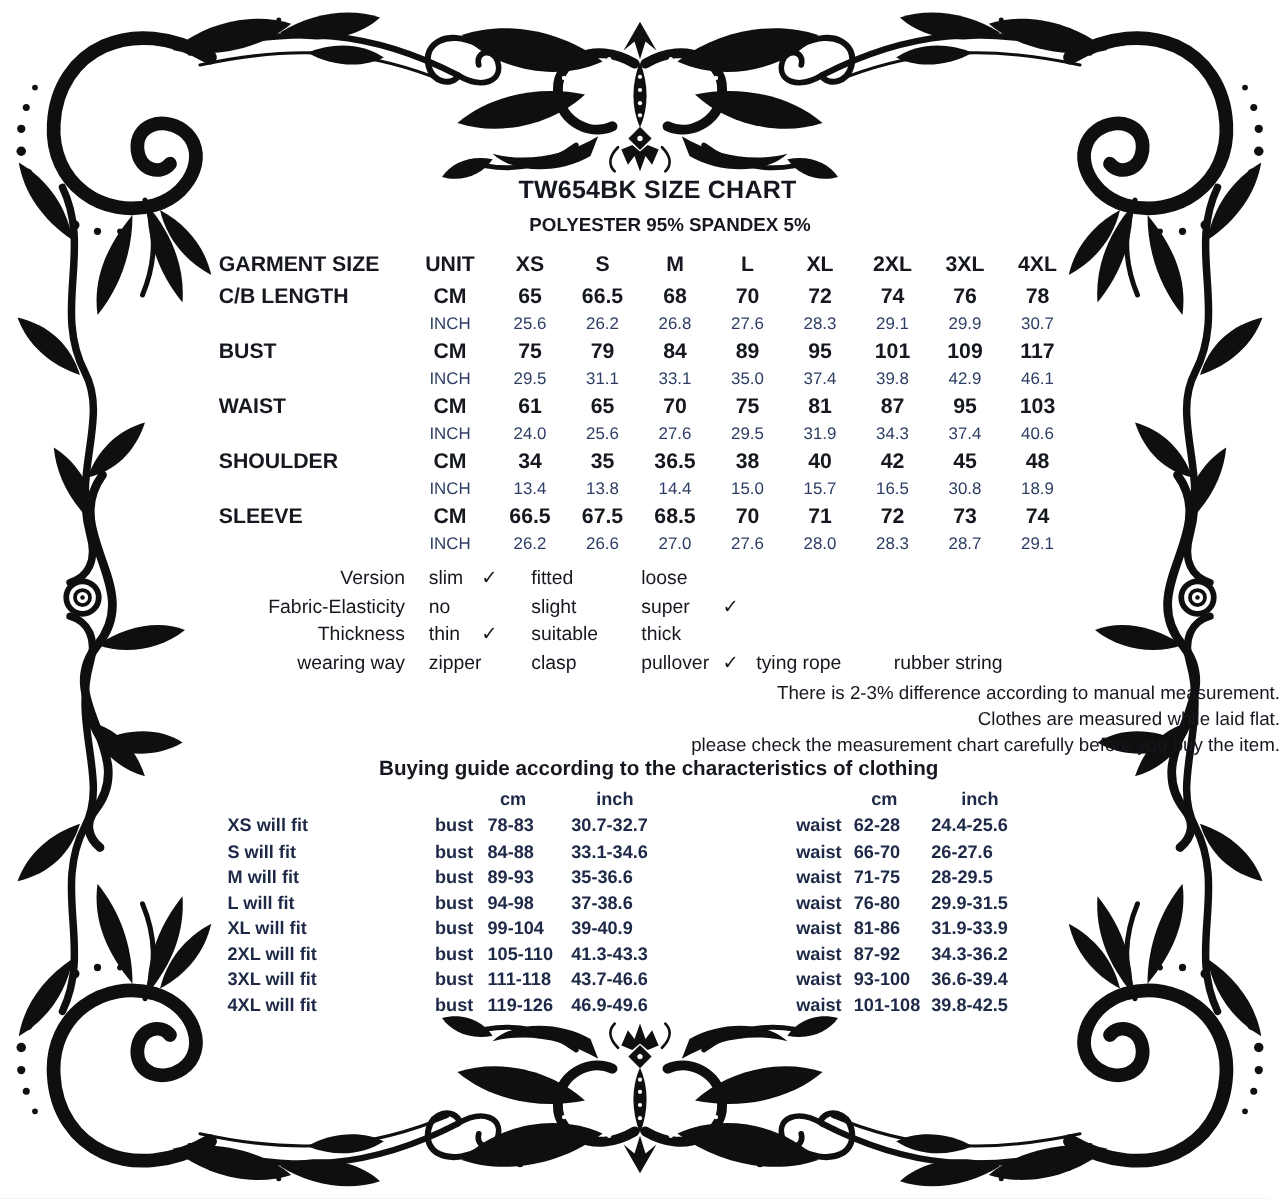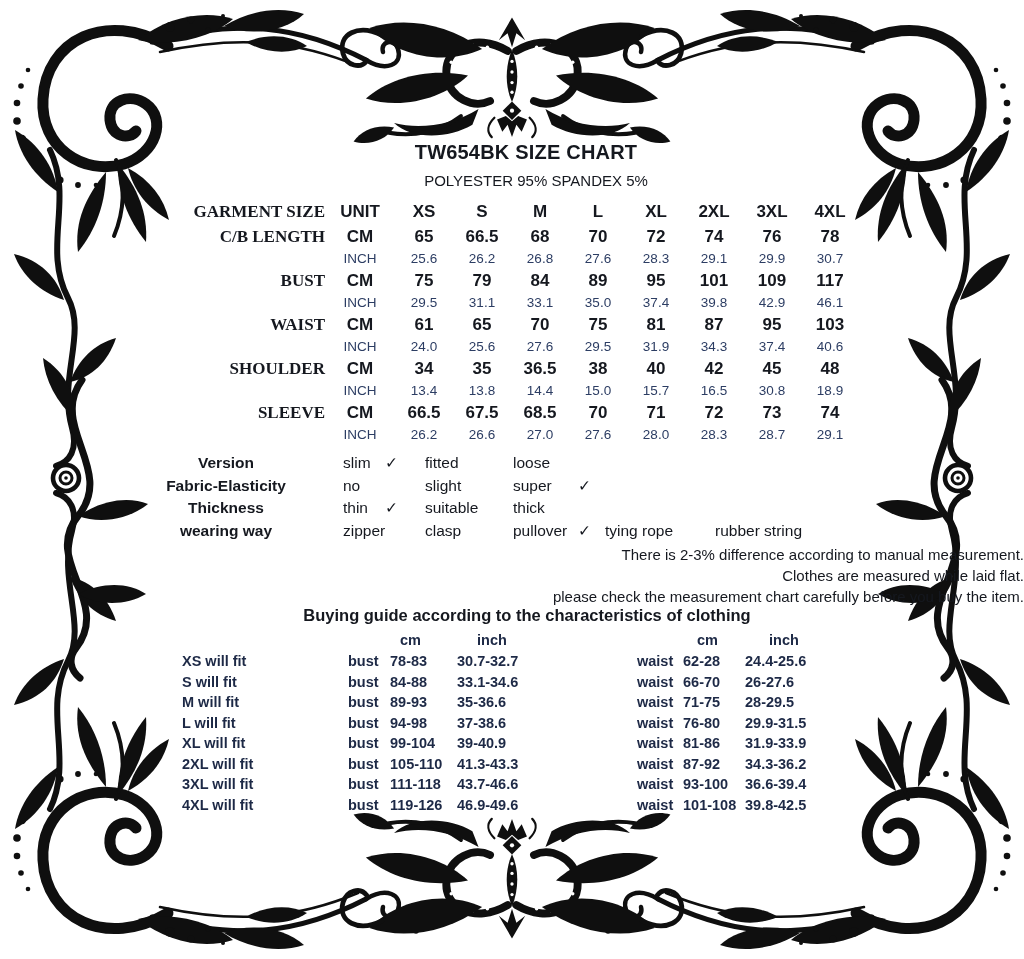--- a/index.html
+++ b/index.html
@@ -12,37 +12,37 @@
     margin:0 auto;
   }
   .border-svg{position:absolute; inset:0; pointer-events:none;}
   .border-svg .st{stroke:var(--orn); fill:none; stroke-linecap:round;}
   .border-svg .fl{fill:var(--orn); stroke:none;}
 
   .abs{position:absolute;}
   #title{top:141px; left:0; width:1000px; padding-left:52px; box-sizing:border-box;
          text-align:center; font-size:20px; font-weight:700; letter-spacing:.2px;}
   #subtitle{top:172px; left:0; width:1024px; padding-left:48px; box-sizing:border-box;
-            text-align:center; font-size:15px; font-weight:400;}
+            text-align:center; font-size:15px; font-weight:700;}
 
   
   #size-table{top:199px; left:175px;}
   #size-table .srow{display:grid; grid-template-columns:150px 70px repeat(8,58px);}
   #size-table .srow div{text-align:center;}
-  #size-table .srow div:first-child{text-align:right;font-family:Liberation Serif, serif;}
+  #size-table .srow div:first-child{text-align:left;}
   #size-table .shead{font-weight:700; font-size:17px; height:26px; line-height:26px;}
   #size-table .scm{font-weight:700; font-size:17px; height:23px; line-height:23px;}
   #size-table .sinch{font-weight:400; font-size:13.5px; height:21px; line-height:21px; color:var(--ink-blue);}
 
   
   #attribute-rows{top:452px; left:128px;}
   #attribute-rows .srow{display:grid; grid-template-columns:196px 19px 42px 40px 88px 65px 27px 110px 120px;
                         height:22.5px; line-height:22.5px; font-size:15.5px;}
   #attribute-rows .srow div{text-align:left; white-space:nowrap;}
-  #attribute-rows .srow div:first-child{font-weight:700; text-align:center;}
+  #attribute-rows .srow div:first-child{font-weight:400; text-align:right;}
 
   
   #notes{top:544px; left:0; width:1024px; padding-left:36px; box-sizing:border-box; text-align:right;}
   #notes div{font-size:15px; line-height:21px;}
   #guide-title{top:606px; left:0; width:1024px; padding-left:30px; box-sizing:border-box;
                text-align:center; font-size:16.5px; font-weight:700;}
 
   
   #buying-guide{top:629px; left:182px; color:#1d2946;}
   #buying-guide .srow{display:grid; grid-template-columns:116px 50px 36px 73px 180px 46px 62px 120px;

